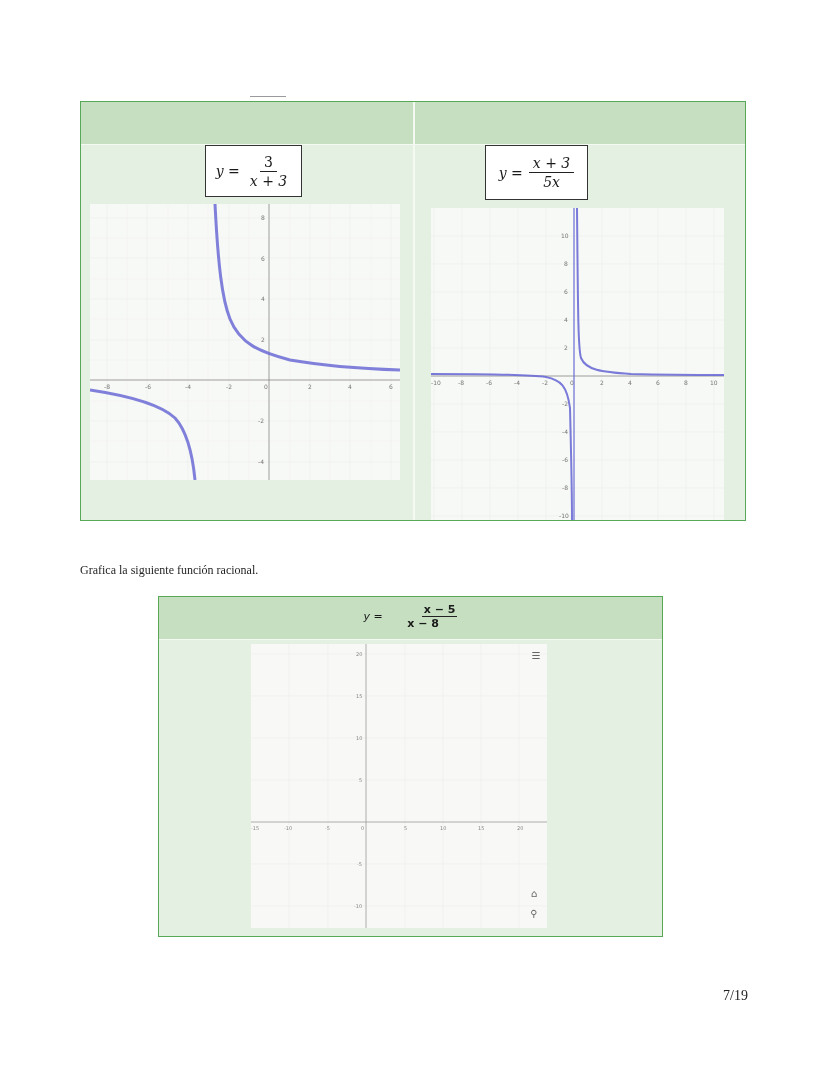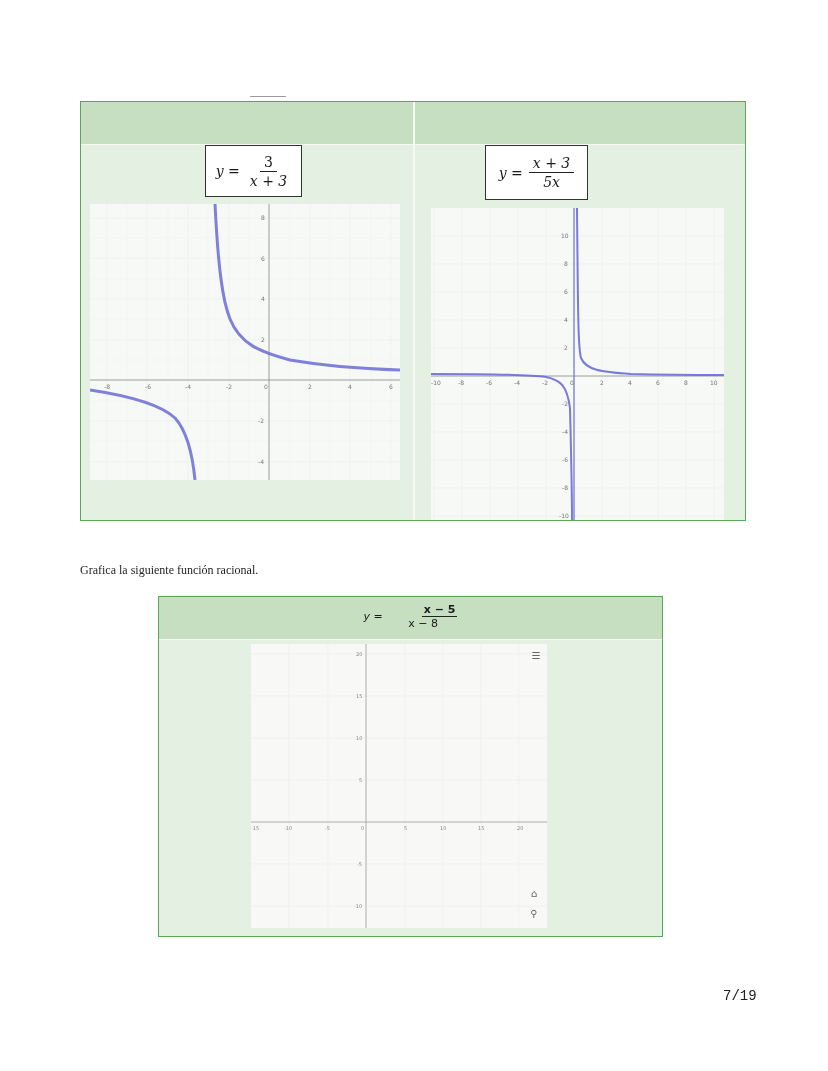--- a/index.html
+++ b/index.html
@@ -37,23 +37,23 @@
     position: absolute; left: 158px; top: 596px; width: 505px; height: 341px;
     border: 1.5px solid #57a957; box-sizing: border-box; background: #e4f0e1;
   }
   .table2 .head-row { position: absolute; left: 0; top: 0; right: 0; height: 42px; background: #c5dfc0; border-bottom: 1.5px solid #f4faf2; }
   .formula-inline {
     position: absolute; left: 0; right: 0; top: 6px; text-align: center;
     font-family: "DejaVu Sans", sans-serif; font-size: 11px;
     display: flex; justify-content: center; align-items: center;
   }
   .formula-inline .frac .num { border-bottom: 1px solid #222; padding: 0 2px; font-weight: bold; margin-left: 33px; }
-  .formula-inline .frac .den { padding: 0 2px; font-weight: normal; }
-
-  .page-number { position: absolute; left: 723px; top: 988px; font-family: Liberation Mono, monospace; font-size: 14px; color: #222; }
+  .formula-inline .frac .den { padding: 0 2px; font-weight: bold; }
+
+  .page-number { position: absolute; left: 723px; top: 988px; font-family: Liberation Serif, serif; font-size: 14px; color: #222; }
 
   .tool-icon { position: absolute; width: 14px; height: 14px; display:flex; align-items:center; justify-content:center; font-size: 10px; color:#666; font-family:"DejaVu Sans", sans-serif; }
 </style>
 </head>
 <body>
 
 <div class="top-mark"></div>
 
 <div class="table1">
   <div class="head-row"></div>

